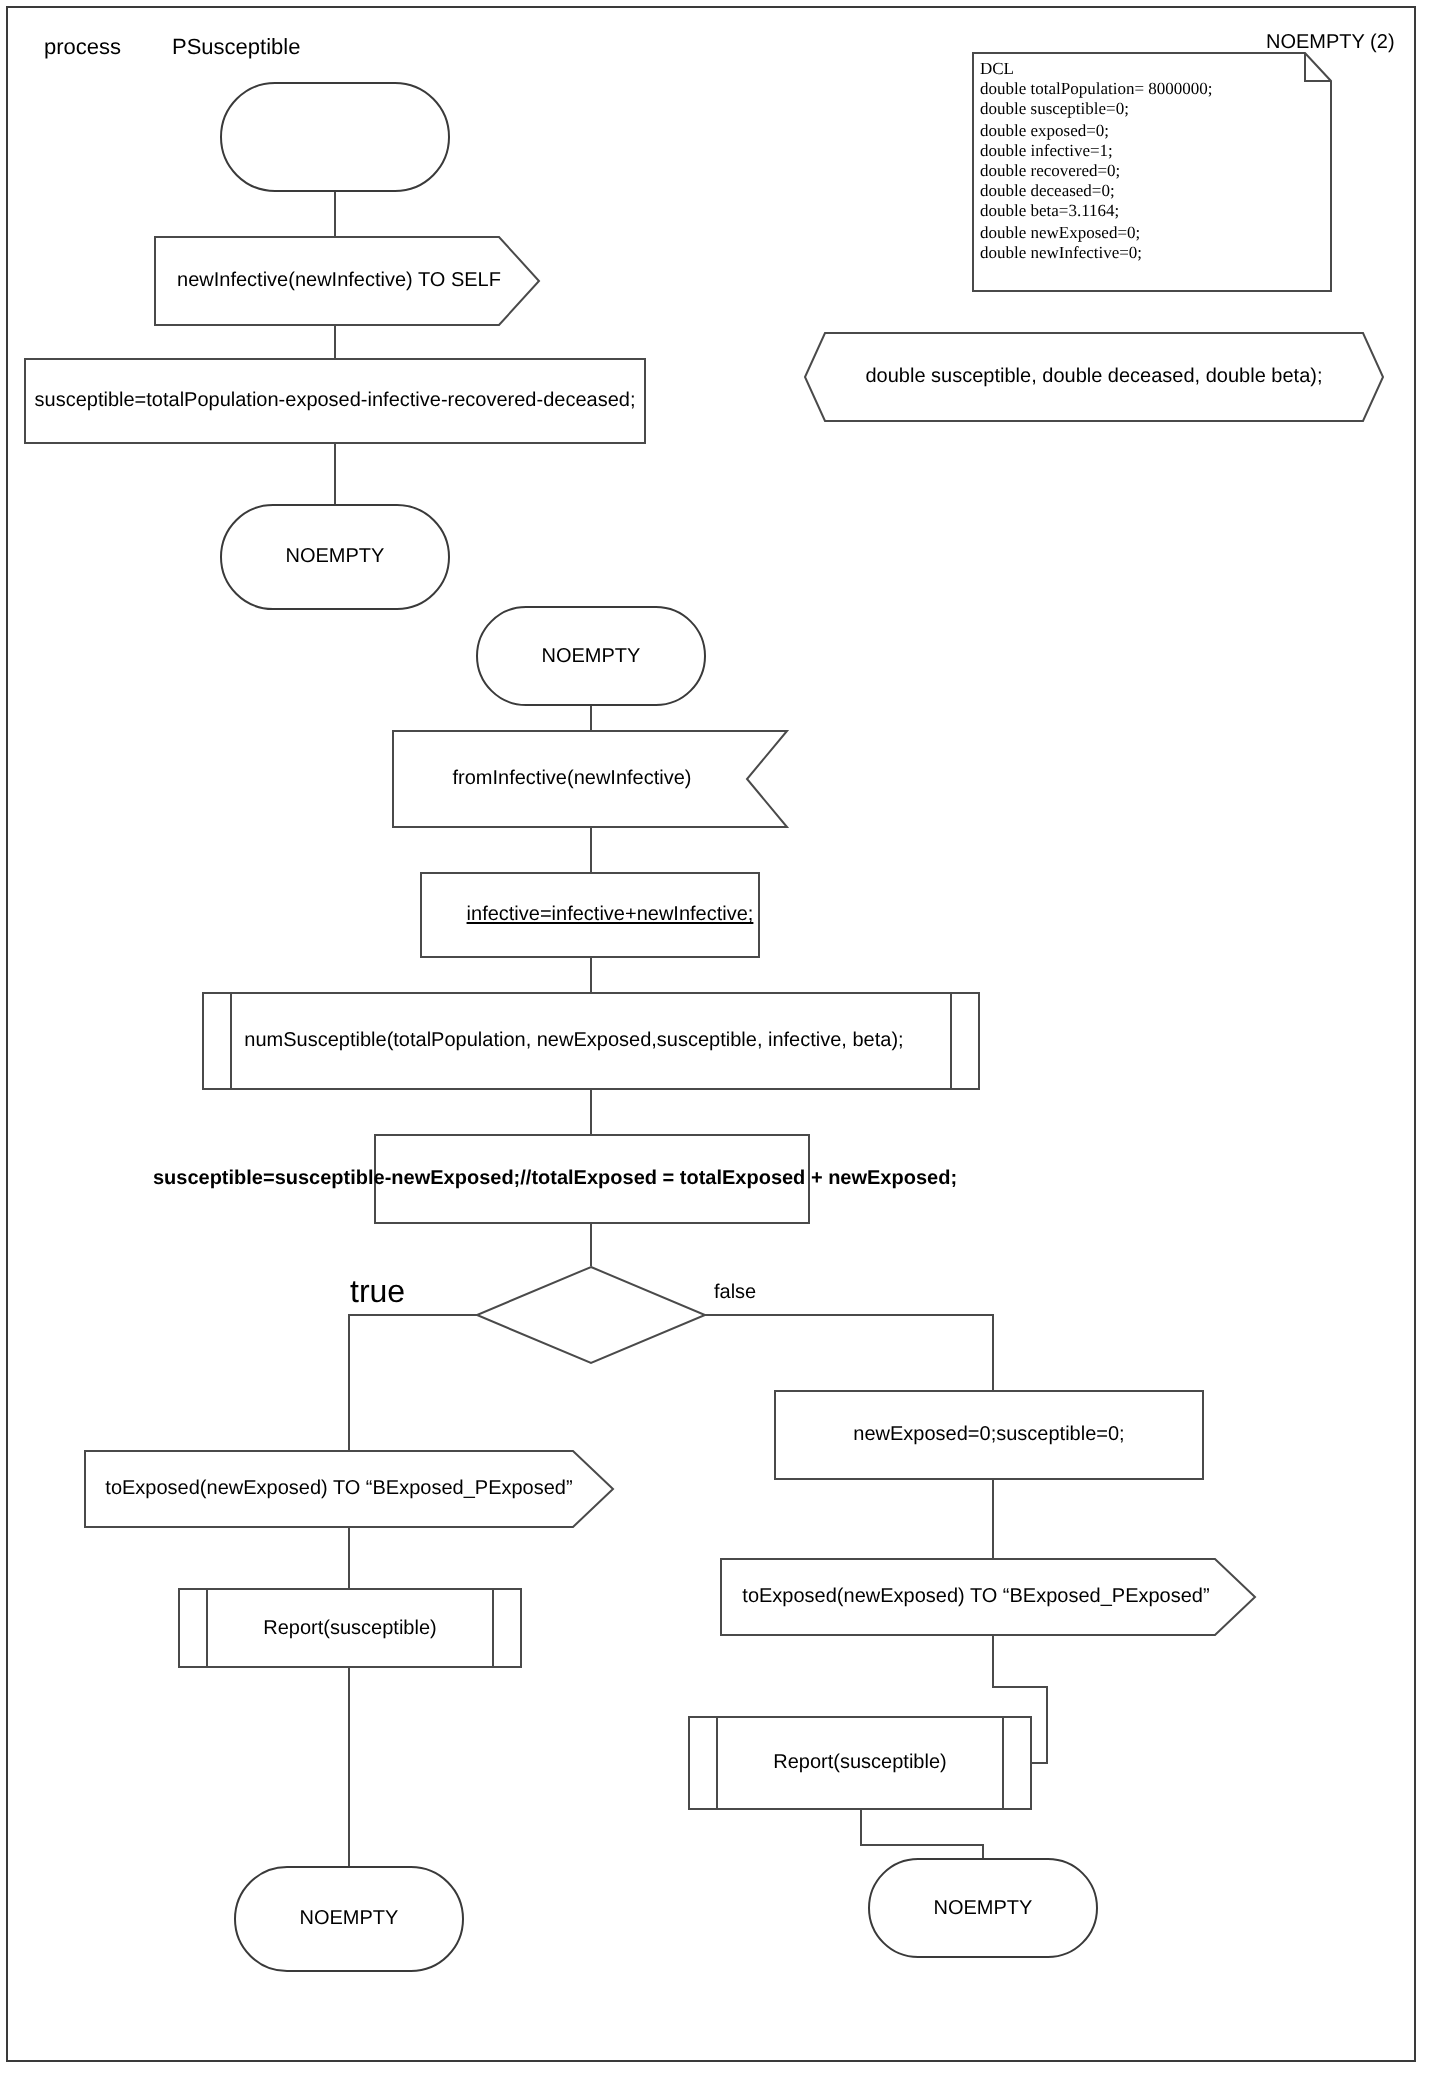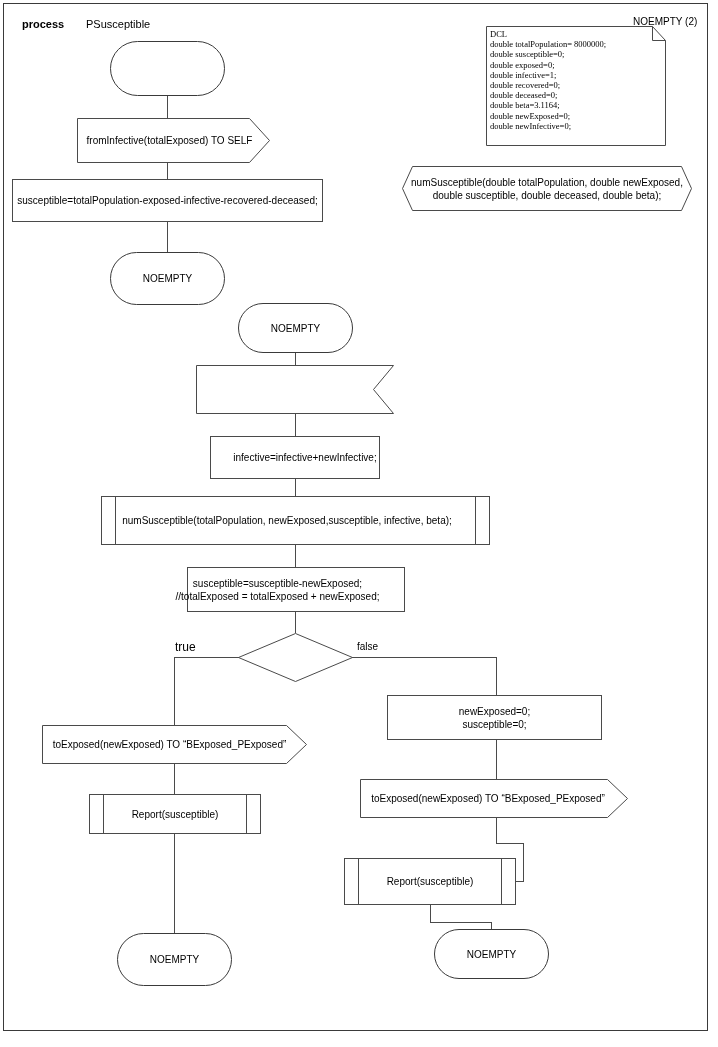--- a/index.html
+++ b/index.html
@@ -5,21 +5,21 @@
   html,body{margin:0;padding:0;background:#ffffff;}
   body{width:718px;height:1047px;overflow:hidden;
        font-family:"Liberation Sans","DejaVu Sans",sans-serif;color:#000;}
   #canvas{position:relative;width:718px;height:1047px;}
 
   
   .frame{position:absolute;left:3px;top:3px;width:705px;height:1028px;
          border:1px solid #3a3a3a;box-sizing:border-box;background:#fff;}
 
   .hdr{position:absolute;font-size:11px;line-height:12px;white-space:nowrap;}
-  .hdr.b{font-weight:bold;}
+  .hdr.b{font-weight:normal;}
 
   
   .txt{position:absolute;display:flex;align-items:center;justify-content:center;
        text-align:center;font-size:10px;line-height:13px;white-space:pre;
        box-sizing:border-box;pointer-events:none;}
 
   
   .task{position:absolute;border:1px solid #4a4a4a;background:#fff;box-sizing:border-box;}
 
   
@@ -61,82 +61,82 @@
 double recovered=0;
 double deceased=0;
 double beta=3.1164;
 double newExposed=0;
 double newInfective=0;</div>
 
   <svg class="shp" style="left:402px;top:166px;" width="290" height="45">
     <path d="M10.5 0.5 L279.5 0.5 L289.5 22.5 L279.5 44.5 L10.5 44.5 L0.5 22.5 Z"></path>
   </svg>
   <div class="txt" style="left:402px;top:166px;width:290px;height:45px;flex-direction:column;">
-    <span>numSusceptible(double totalPopulation, double newExposed,</span>
     <span>double susceptible, double deceased, double beta);</span>
   </div>
 
   <div class="state" style="left:110px;top:41px;width:115px;height:55px;"></div>
   <div class="txt" style="left:110px;top:41px;width:115px;height:55px;"></div>
 
   <div class="ln lnv" style="left:167px;top:96px;height:22px;"></div>
 
   <svg class="shp" style="left:77px;top:118px;" width="193" height="45">
     <path d="M0.5 0.5 L172.5 0.5 L192.5 22.5 L172.5 44.5 L0.5 44.5 Z"></path>
   </svg>
-  <div class="txt" style="left:77px;top:118px;width:185px;height:45px;">fromInfective(totalExposed) TO SELF</div>
+  <div class="txt" style="left:77px;top:118px;width:185px;height:45px;">newInfective(newInfective) TO SELF</div>
 
   <div class="ln lnv" style="left:167px;top:163px;height:16px;"></div>
 
   <div class="task" style="left:12px;top:179px;width:311px;height:43px;"></div>
   <div class="txt" style="left:12px;top:179px;width:311px;height:43px;">susceptible=totalPopulation-exposed-infective-recovered-deceased;</div>
 
   <div class="ln lnv" style="left:167px;top:222px;height:30px;"></div>
 
   <div class="state" style="left:110px;top:252px;width:115px;height:53px;"></div>
   <div class="txt" style="left:110px;top:252px;width:115px;height:53px;">NOEMPTY</div>
 
   <div class="state" style="left:238px;top:303px;width:115px;height:50px;"></div>
   <div class="txt" style="left:238px;top:303px;width:115px;height:50px;">NOEMPTY</div>
 
   <div class="ln lnv" style="left:295px;top:353px;height:12px;"></div>
 
   <svg class="shp" style="left:196px;top:365px;" width="198" height="49">
     <path d="M0.5 0.5 L197.5 0.5 L177.5 24.5 L197.5 48.5 L0.5 48.5 Z"></path>
   </svg>
+  <div class="txt" style="left:196px;top:365px;width:180px;height:49px;">fromInfective(newInfective)</div>
 
   <div class="ln lnv" style="left:295px;top:414px;height:22px;"></div>
 
   <div class="task" style="left:210px;top:436px;width:170px;height:43px;"></div>
-  <div class="txt" style="left:210px;top:436px;width:190px;height:43px;">infective=infective+newInfective;</div>
+  <div class="txt" style="left:210px;top:436px;width:190px;height:43px;text-decoration:underline;">infective=infective+newInfective;</div>
 
   <div class="ln lnv" style="left:295px;top:479px;height:17px;"></div>
 
   <svg class="shp" style="left:101px;top:496px;" width="389" height="49">
     <rect x="0.5" y="0.5" width="388" height="48"></rect>
     <line x1="14.5" y1="0.5" x2="14.5" y2="48.5"></line>
     <line x1="374.5" y1="0.5" x2="374.5" y2="48.5"></line>
   </svg>
   <div class="txt" style="left:114px;top:496px;width:346px;height:49px;">numSusceptible(totalPopulation, newExposed,susceptible, infective, beta);</div>
 
   <div class="ln lnv" style="left:295px;top:545px;height:22px;"></div>
 
   <div class="task" style="left:187px;top:567px;width:218px;height:45px;"></div>
-  <div class="txt" style="left:187px;top:567px;width:181px;height:45px;flex-direction:column;">
+  <div class="txt" style="left:187px;top:567px;width:181px;height:45px;flex-direction:row;font-weight:bold;">
     <span>susceptible=susceptible-newExposed;</span>
     <span>//totalExposed = totalExposed + newExposed;</span>
   </div>
 
   <div class="ln lnv" style="left:295px;top:612px;height:21px;"></div>
 
   <svg class="shp" style="left:238px;top:633px;" width="115" height="49">
     <polygon points="57.5,0.5 114.5,24.5 57.5,48.5 0.5,24.5"></polygon>
   </svg>
 
-  <div class="hdr" style="left:175px;top:641px;font-size:12px;">true</div>
+  <div class="hdr" style="left:175px;top:641px;font-size:16px;">true</div>
   <div class="hdr" style="left:357px;top:641px;font-size:10px;">false</div>
 
   <div class="ln lnh" style="left:174px;top:657px;width:65px;"></div>
   <div class="ln lnv" style="left:174px;top:657px;height:68px;"></div>
 
   <div class="ln lnh" style="left:352px;top:657px;width:145px;"></div>
   <div class="ln lnv" style="left:496px;top:657px;height:38px;"></div>
 
   <svg class="shp" style="left:42px;top:725px;" width="265" height="39">
     <path d="M0.5 0.5 L244.5 0.5 L264.5 19.5 L244.5 38.5 L0.5 38.5 Z"></path>
@@ -151,21 +151,21 @@
     <line x1="157.5" y1="0.5" x2="157.5" y2="39.5"></line>
   </svg>
   <div class="txt" style="left:89px;top:794px;width:172px;height:40px;">Report(susceptible)</div>
 
   <div class="ln lnv" style="left:174px;top:834px;height:99px;"></div>
 
   <div class="state" style="left:117px;top:933px;width:115px;height:53px;"></div>
   <div class="txt" style="left:117px;top:933px;width:115px;height:53px;">NOEMPTY</div>
 
   <div class="task" style="left:387px;top:695px;width:215px;height:45px;"></div>
-  <div class="txt" style="left:387px;top:695px;width:215px;height:45px;flex-direction:column;">
+  <div class="txt" style="left:387px;top:695px;width:215px;height:45px;flex-direction:row;">
     <span>newExposed=0;</span>
     <span>susceptible=0;</span>
   </div>
 
   <div class="ln lnv" style="left:496px;top:740px;height:39px;"></div>
 
   <svg class="shp" style="left:360px;top:779px;" width="268" height="39">
     <path d="M0.5 0.5 L247.5 0.5 L267.5 19.5 L247.5 38.5 L0.5 38.5 Z"></path>
   </svg>
   <div class="txt" style="left:360px;top:779px;width:256px;height:39px;">toExposed(newExposed) TO “BExposed_PExposed”</div>

